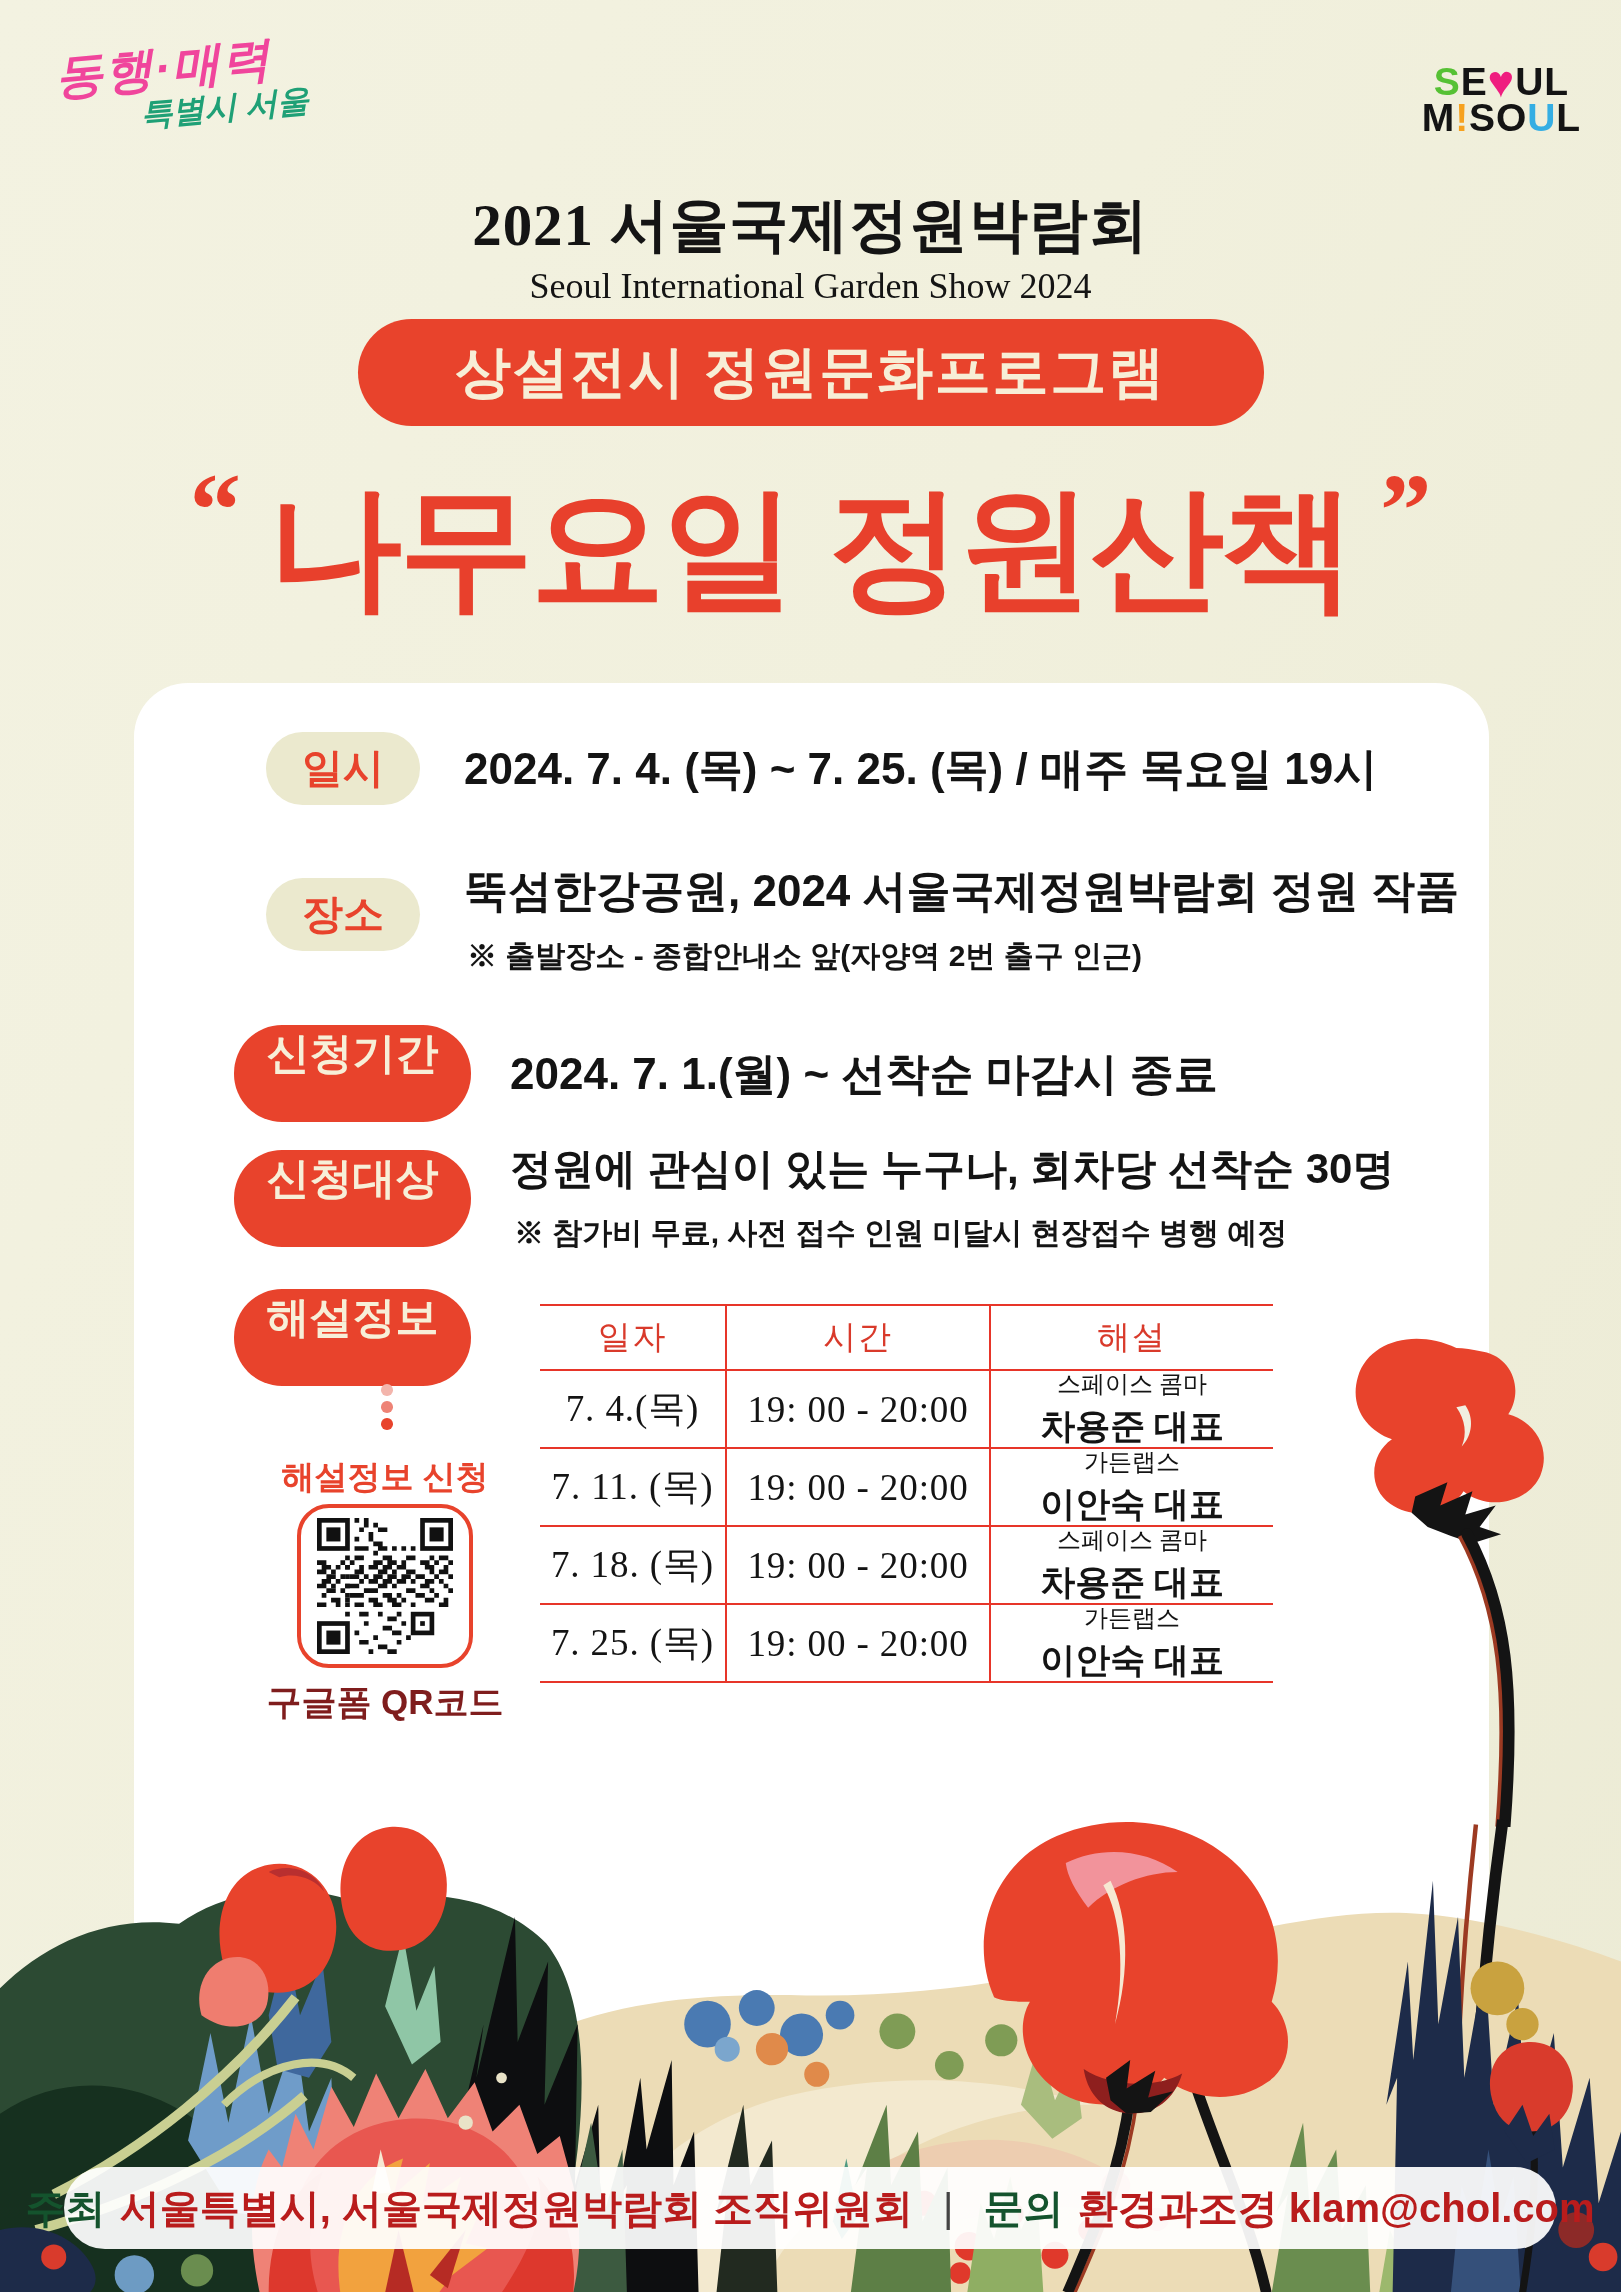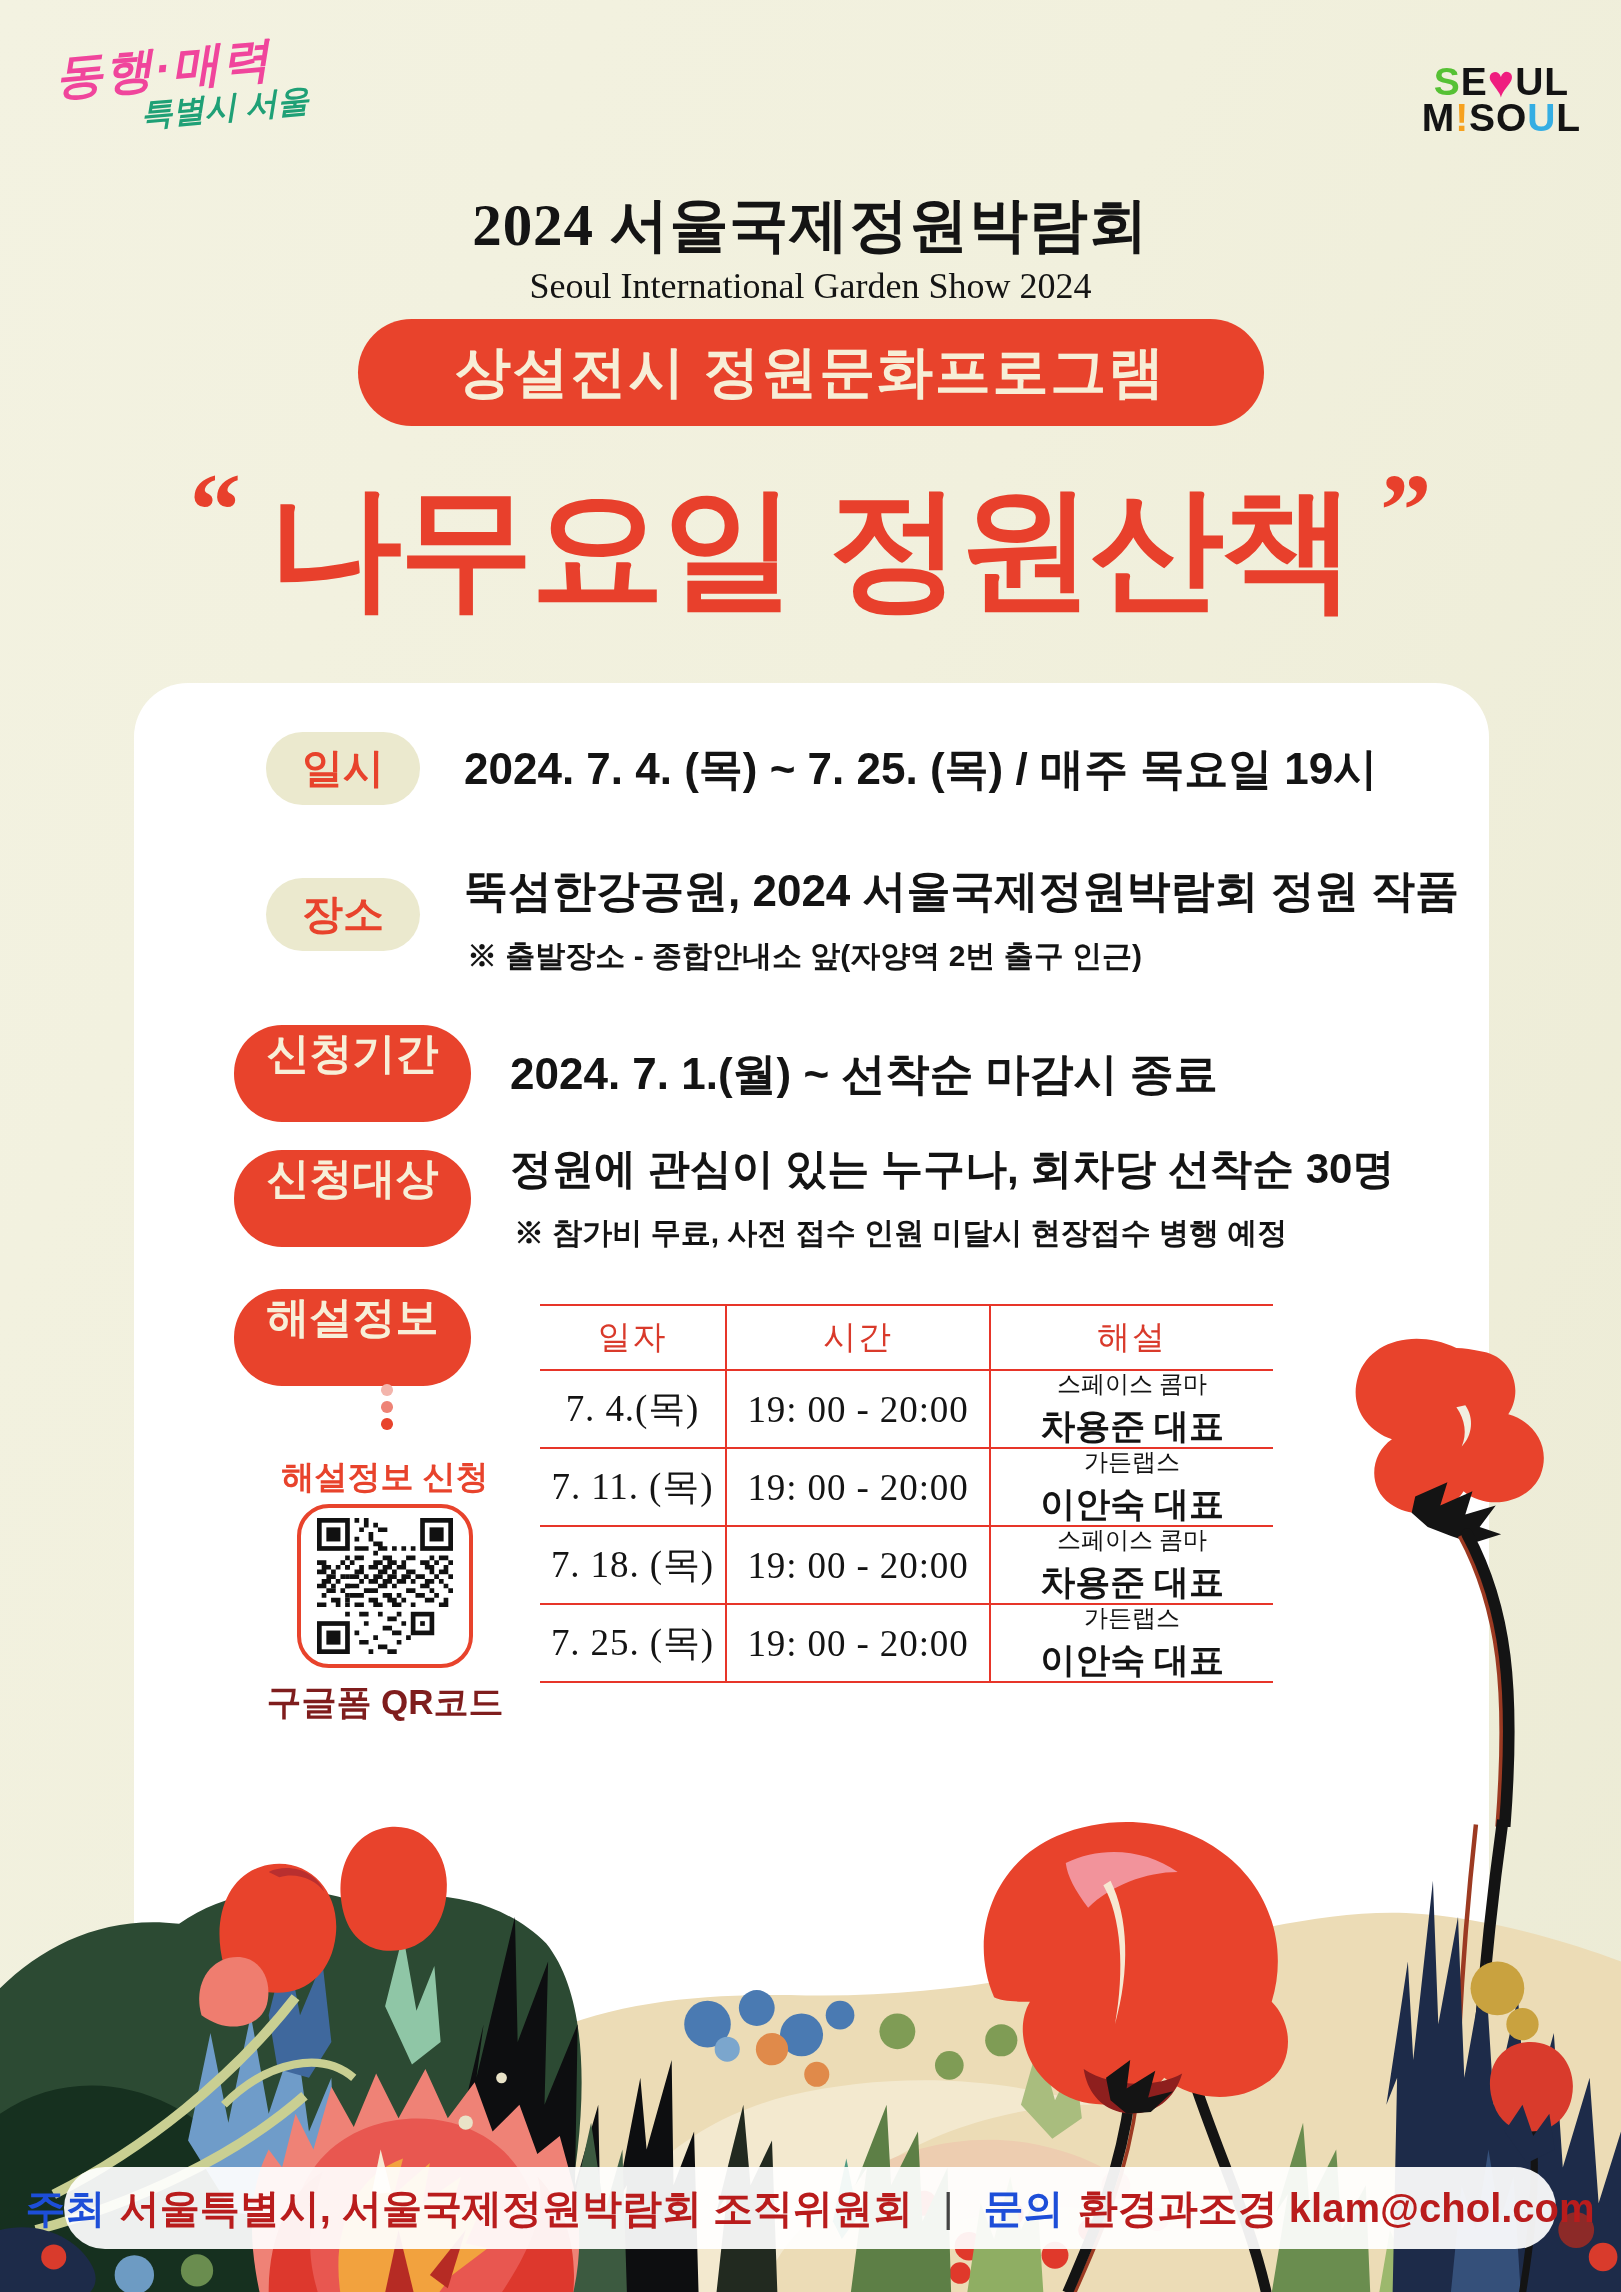--- a/index.html
+++ b/index.html
@@ -67,40 +67,40 @@
   .t-body .c1,.t-body .c2{font-size:37px;color:#141414;letter-spacing:0.9px;}
   .t-org{font-size:24px;color:#141414;margin-bottom:3.6px;}
   .t-speaker{font-size:35px;font-weight:700;color:#141414;}
   
   .poppy-right{position:absolute;left:1281px;top:1321px;z-index:3;}
   .meadow{position:absolute;left:0;top:1809px;z-index:4;}
   
   .footer{position:absolute;left:64px;top:2167px;width:1492px;height:82px;border-radius:41px;
     background:rgba(255,255,255,.93);z-index:6;display:flex;align-items:center;justify-content:center;
     white-space:nowrap;font-size:40px;}
-  .footer .lab{color:#1d4ed8;font-weight:800;margin-right:14.3px;}
+  .footer .lab{color:#14532d;font-weight:800;margin-right:14.3px;}
   .footer .body{color:#b91c1c;font-weight:600;}
   .footer .div{color:#444;font-weight:400;margin:0 30px;}
 </style>
 </head>
 <body>
 
 <div class="poster">
 
   <div class="logo-city">
     <div class="l1">동행·매력</div>
     <div class="l2">특별시 서울</div>
   </div>
 
   <div class="logo-sms">
     <span class="row sms-l1"><span>S</span><span>E</span><span>♥</span><span>U</span><span>L</span></span>
     <span class="row sms-l2"><span>M</span><span>!</span><span>S</span><span>O</span><span>U</span><span>L</span></span>
   </div>
 
-  <div class="title-kr">2024 서울국제정원박람회</div>
+  <div class="title-kr">2021 서울국제정원박람회</div>
   <div class="title-en">Seoul International Garden Show 2024</div>
 
   <div class="pill">
     <span>상설전시 정원문화프로그램</span>
   </div>
 
   <div class="main-title">
     <span class="q">“</span><span class="t">나무요일 정원산책</span><span class="q">”</span>
   </div>
 

